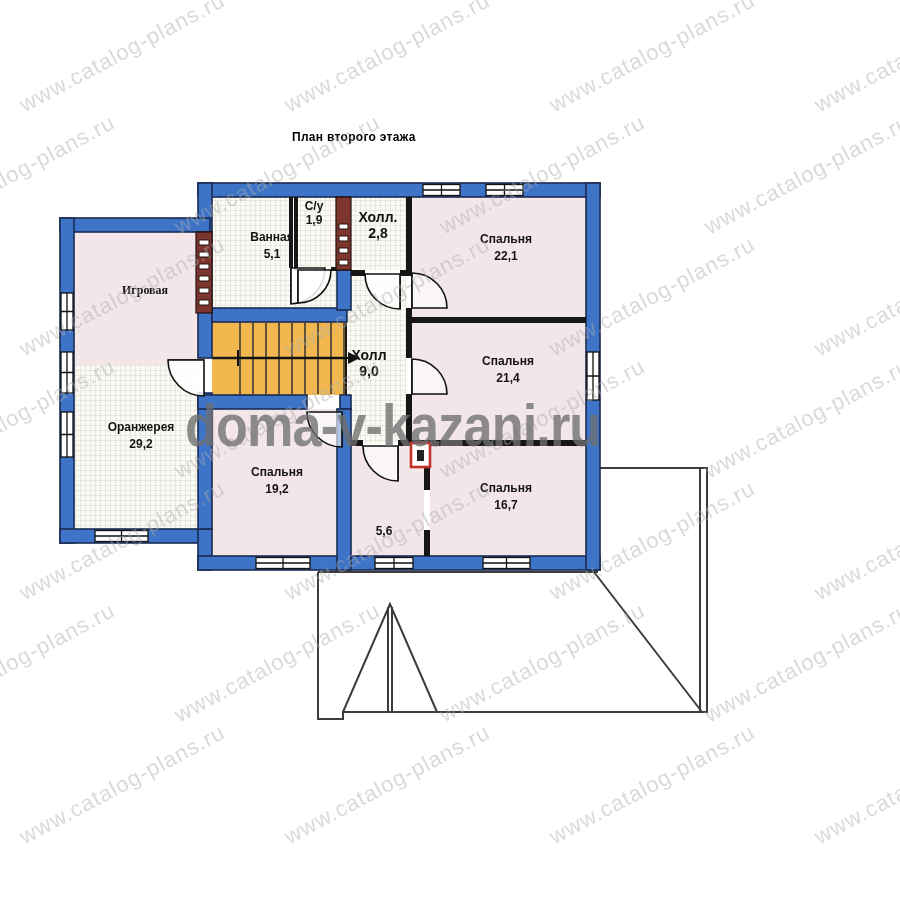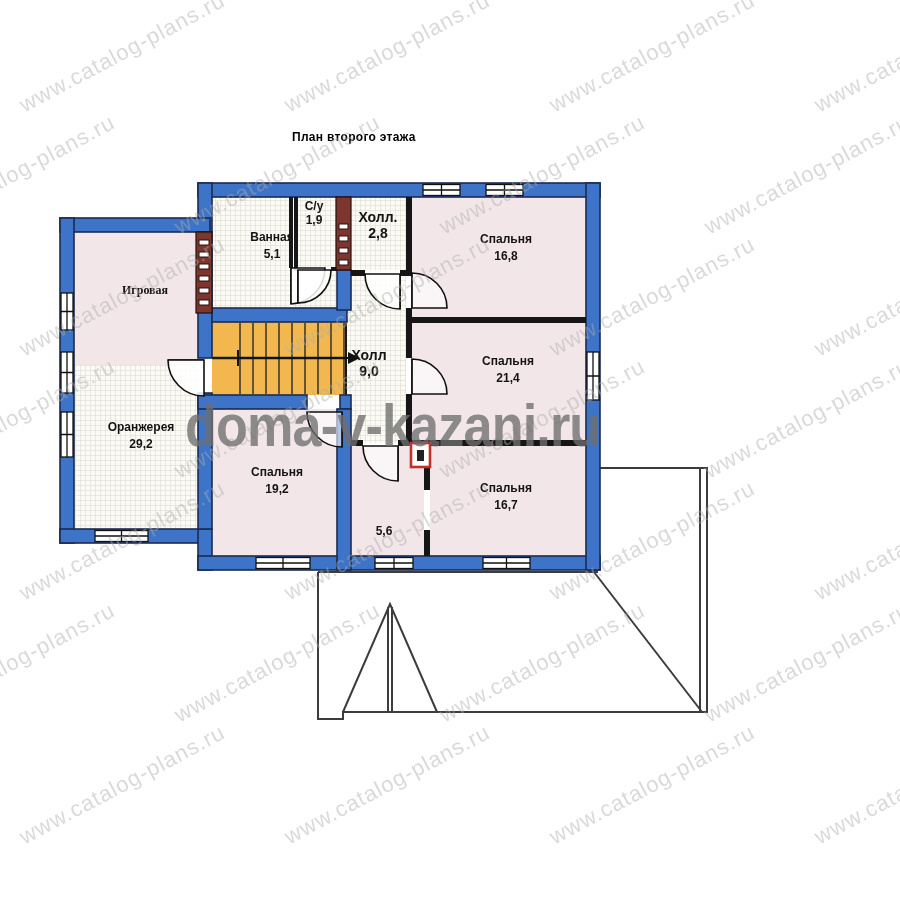--- a/index.html
+++ b/index.html
@@ -224,21 +224,21 @@
   <div class="room-label small" style="left:290px;top:199px;width:48px;">
     <div>С/у</div>
       <div class="area">1,9</div>
   </div>
   <div class="room-label mid" style="left:338px;top:209px;width:80px;">
     <div>Холл.</div>
       <div class="area">2,8</div>
   </div>
   <div class="room-label" style="left:446px;top:231px;width:120px;">
     <div>Спальня</div>
-      <div class="area">16,8</div>
+      <div class="area">22,1</div>
   </div>
   <div class="room-label" style="left:448px;top:353px;width:120px;">
     <div>Спальня</div>
       <div class="area">21,4</div>
   </div>
   <div class="room-label mid" style="left:338px;top:347px;width:62px;text-align:center;">
     <div>Холл</div>
       <div class="area">9,0</div>
   </div>
   <div class="room-label" style="left:73px;top:419px;width:136px;text-align:center;">

